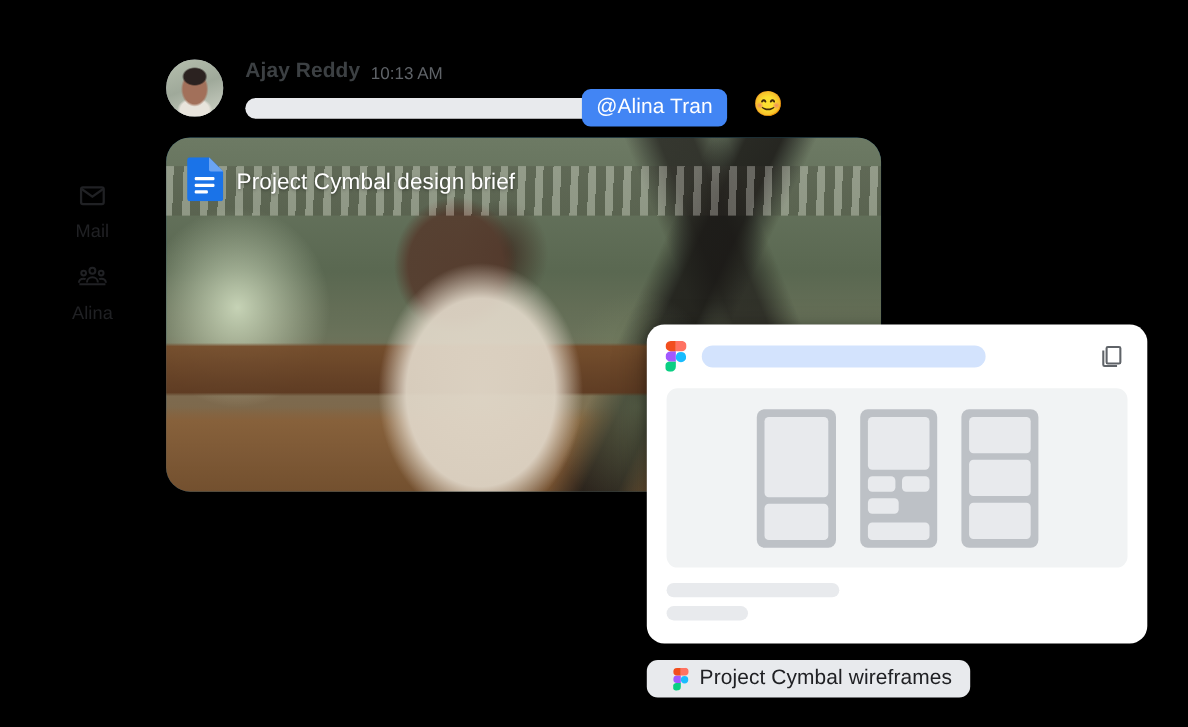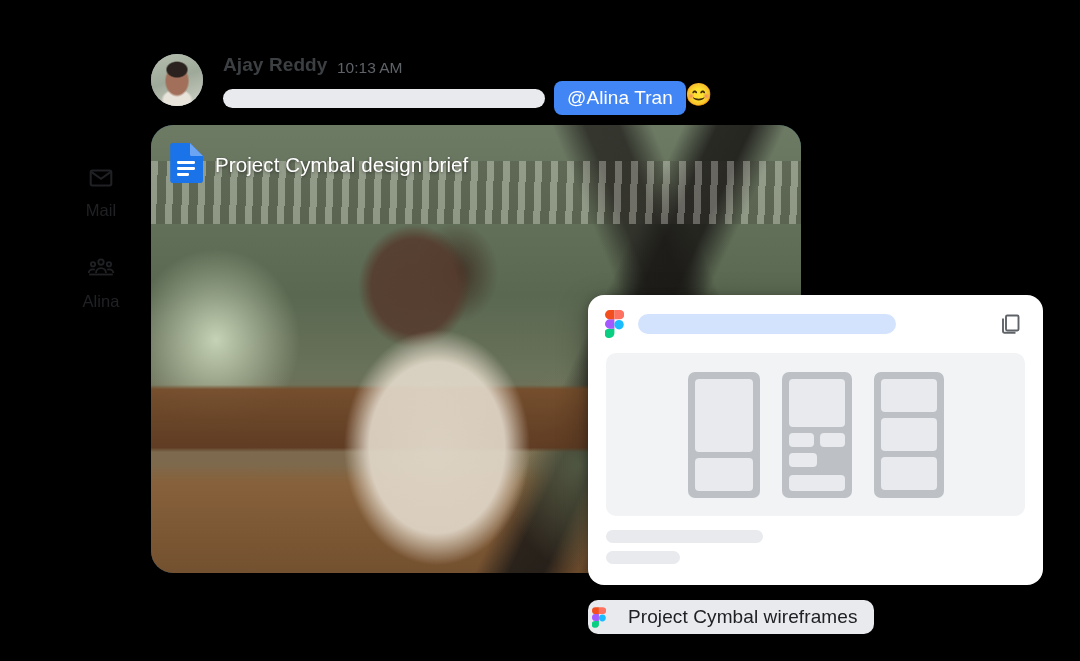--- a/index.html
+++ b/index.html
@@ -21,22 +21,22 @@
   }
 
   
   #sidebar {
     position: absolute;
     left: 40px;
     top: 160px;
     width: 105px;
     display: flex;
     flex-direction: column;
-    align-items: flex-end;
-    gap: 32px;
+    align-items: flex-start;
+    gap: 16px;
   }
   .nav-item {
     width: 88px;
     display: flex;
     flex-direction: column;
     align-items: center;
     gap: 6px;
     cursor: pointer;
   }
   .nav-pill {
@@ -55,21 +55,21 @@
     line-height: 1;
   }
   .nav-item.active .nav-label { color: #17181a; }
 
   
   #docs-card {
     position: absolute;
     left: 151px;
     top: 125px;
     width: 650px;
-    height: 448px;
+    height: 322px;
     border-radius: 22px;
     overflow: hidden;
     background: #0c4a6e;
   }
   
   #photo {
     position: absolute;
     inset: 0;
     background:
       
@@ -163,21 +163,21 @@
   }
   #msg-placeholder {
     position: absolute;
     left: 72px; top: 41px;
     width: 322px; height: 19px;
     border-radius: 10px;
     background: #E8EAED;
   }
   #mention-chip {
     position: absolute;
-    left: 403px; top: 33px;
+    left: 378px; top: 33px;
     height: 34px;
     padding: 0 13px;
     border-radius: 8px;
     display: flex;
     align-items: center;
     font-size: 19px;
     color: #ffffff;
     letter-spacing: .1px;
     cursor: pointer;
   }
@@ -263,26 +263,26 @@
   #figma-lines .line { border-radius: 8px; background: #E8EAED; }
   #line-1 { width: 157px; height: 13px; }
   #line-2 { width: 74px; height: 13px; margin-top: 8px; }
 
   
   #file-chip {
     position: absolute;
     left: 588px;
     top: 600px;
     height: 34px;
-    padding: 0 16px 0 4px;
+    padding: 0 16px 0 24px;
     border-radius: 10px;
     background: #E8EAED;
     display: flex;
     align-items: center;
-    gap: 22px;
+    gap: 10px;
     z-index: 7;
     cursor: pointer;
   }
   #file-chip-label {
     font-size: 19px;
     color: #202124;
     letter-spacing: .1px;
     white-space: nowrap;
   }
 

